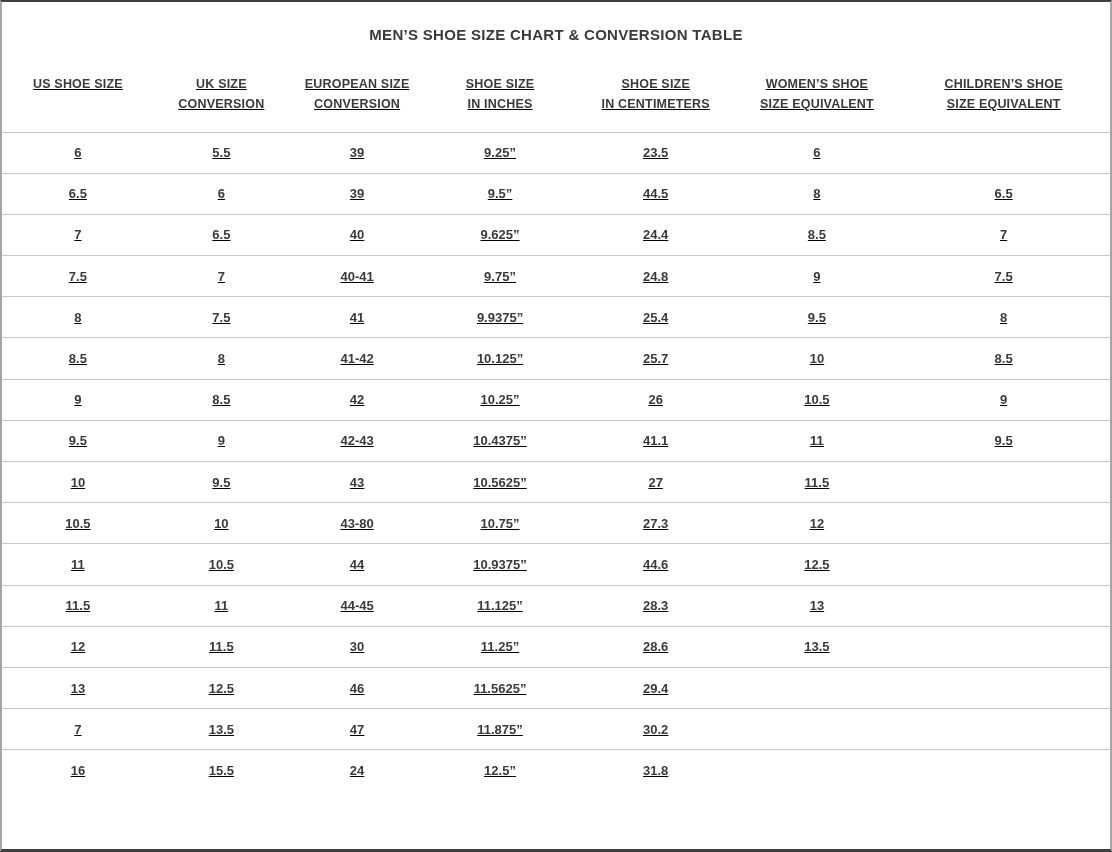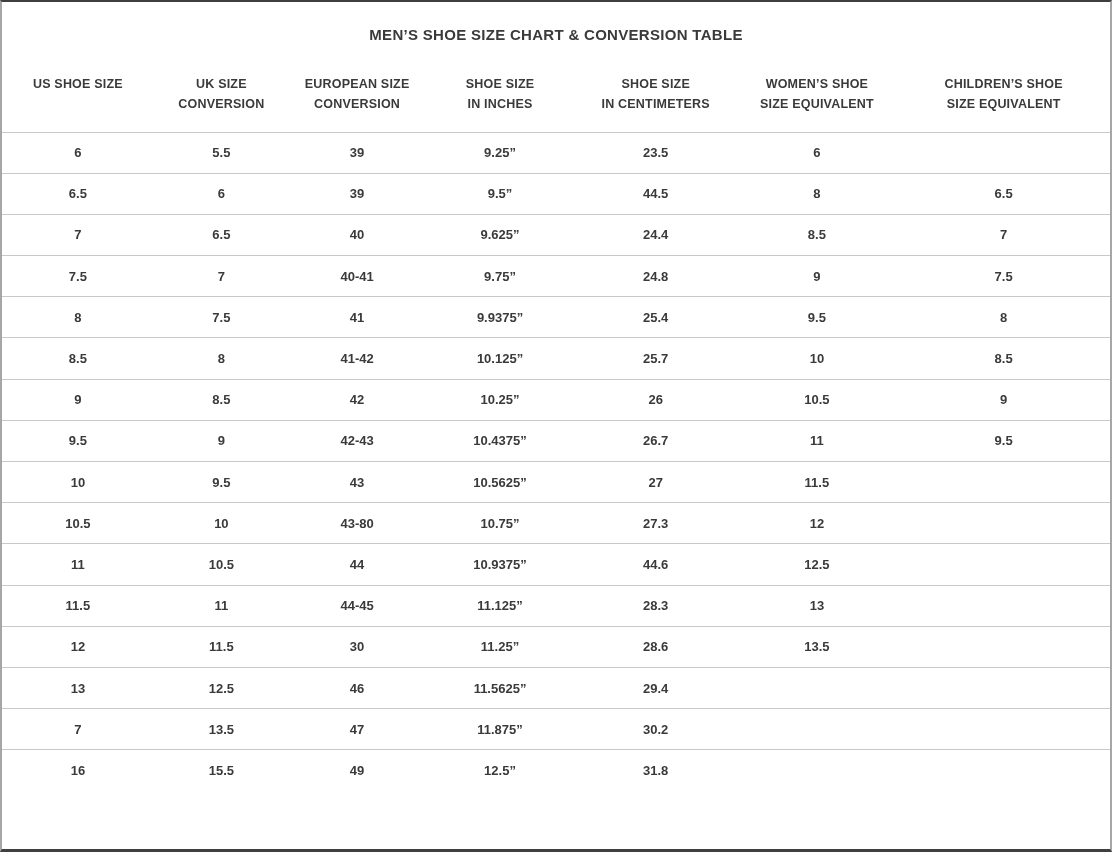--- a/index.html
+++ b/index.html
@@ -27,20 +27,21 @@
     font-size: 15px;
     font-weight: 700;
     letter-spacing: 0.3px;
     color: #3a3a3a;
   }
 
   table.conv {
     width: 100%;
     border-collapse: collapse;
     table-layout: fixed;
+    text-decoration: underline;
   }
 
   table.conv thead tr {
     border-bottom: 1px solid #c9c9c9;
   }
 
   table.conv th {
     height: 72px;
     box-sizing: border-box;
     vertical-align: top;
@@ -166,21 +167,21 @@
           <td>10.25”</td>
           <td>26</td>
           <td>10.5</td>
           <td>9</td>
         </tr>
         <tr>
           <td>9.5</td>
           <td>9</td>
           <td>42-43</td>
           <td>10.4375”</td>
-          <td>26.7</td>
+          <td>41.1</td>
           <td>11</td>
           <td>9.5</td>
         </tr>
         <tr>
           <td>10</td>
           <td>9.5</td>
           <td>43</td>
           <td>10.5625”</td>
           <td>27</td>
           <td>11.5</td>
@@ -236,21 +237,21 @@
           <td>13.5</td>
           <td>47</td>
           <td>11.875”</td>
           <td>30.2</td>
           <td></td>
           <td></td>
         </tr>
         <tr>
           <td>16</td>
           <td>15.5</td>
-          <td>49</td>
+          <td>24</td>
           <td>12.5”</td>
           <td>31.8</td>
           <td></td>
           <td></td>
         </tr>
       </tbody>
   </table>
 </div>
 
 </body></html>

